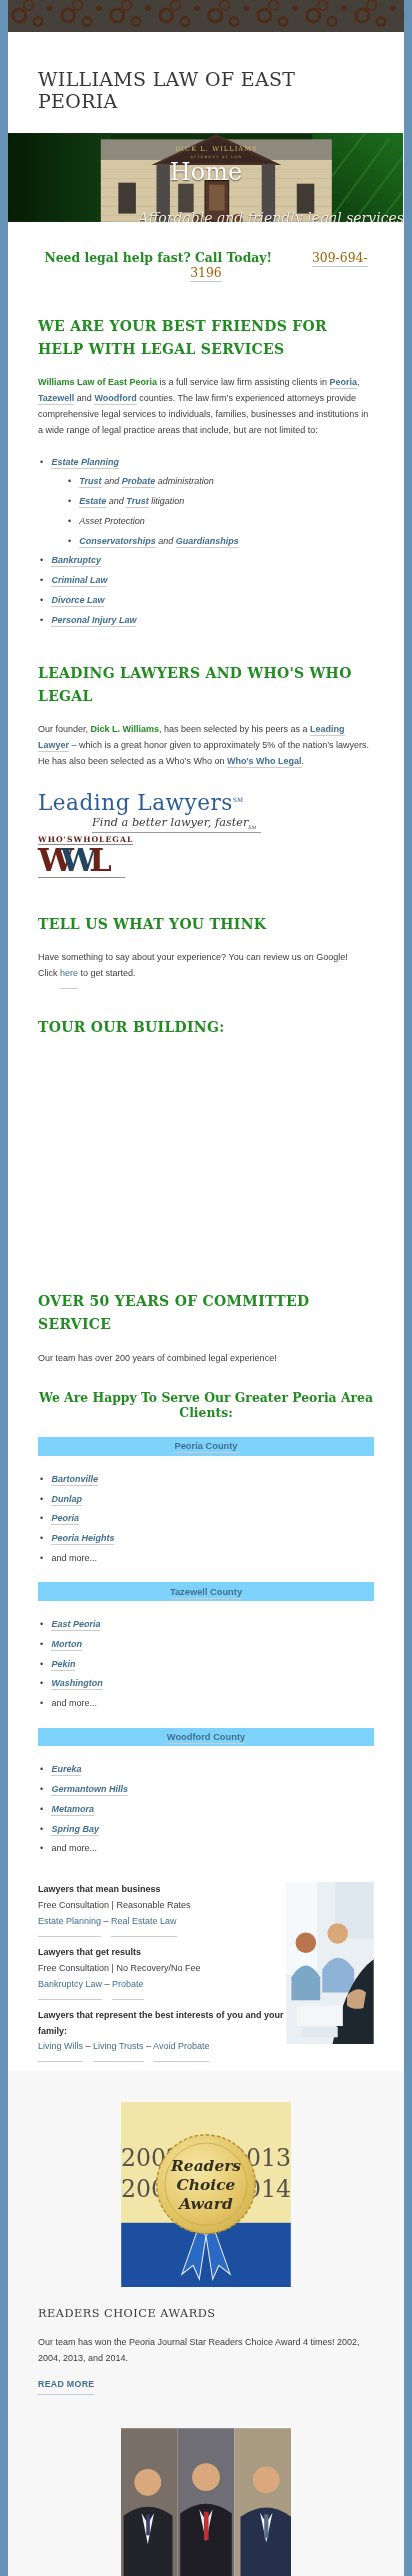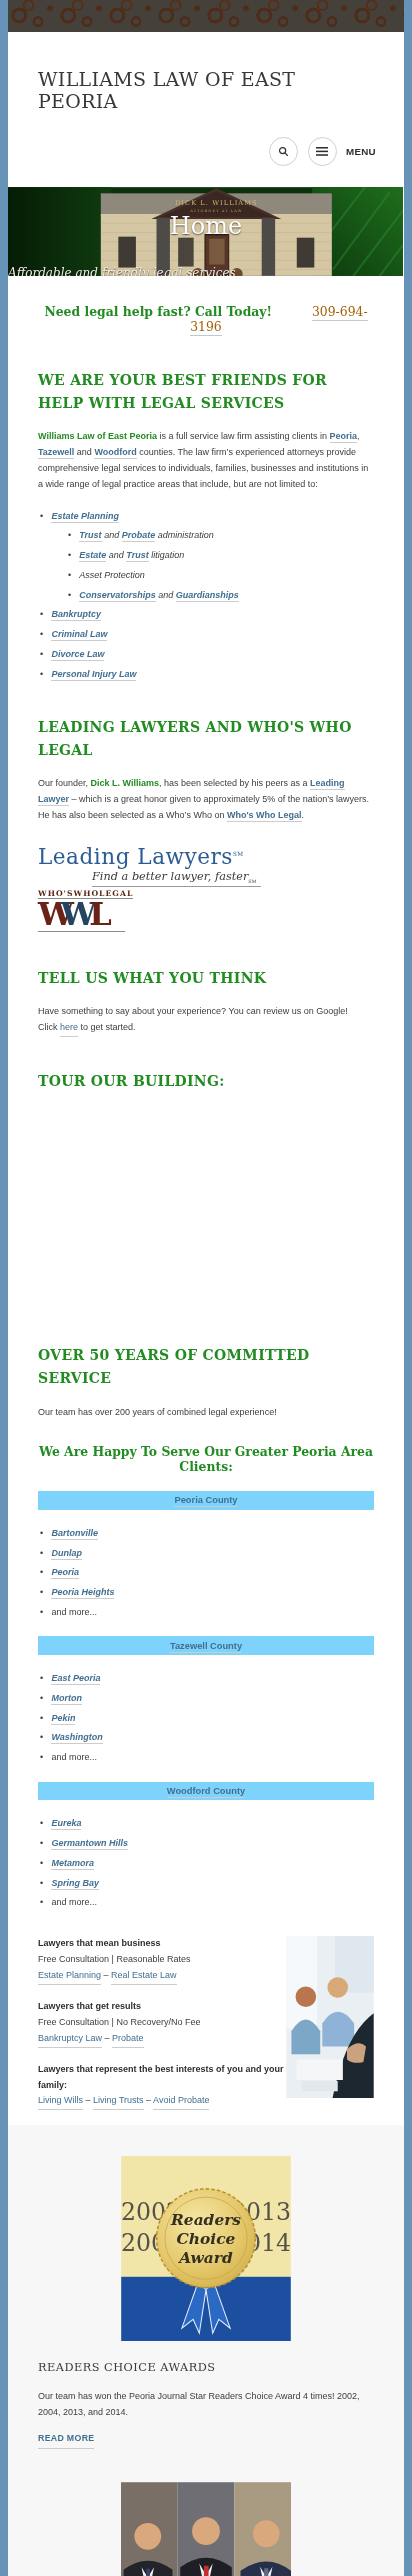--- a/index.html
+++ b/index.html
@@ -17,33 +17,33 @@
   .site-header{padding:36px 28px 20.6px 30px;background:#fff;}
   .site-title{margin:0;font-family:"DejaVu Serif",serif;font-weight:400;font-size:19px;letter-spacing:0.3px;color:#383838;}
   .header-icons{display:flex;justify-content:flex-end;align-items:center;margin-top:25px;gap:9.3px;}
   .icon-btn{width:29px;height:29px;border-radius:50%;border:1px solid #cfcfcf;background:#fff;display:flex;align-items:center;justify-content:center;padding:0;cursor:pointer;}
   .menu-label{font-weight:700;font-size:9.8px;color:#2f2f2f;letter-spacing:0.3px;}
   
   .hero{position:relative;height:89px;overflow:hidden;}
   .hero svg{display:block;}
   .hero-title{position:absolute;top:44%;left:0;width:100%;text-align:center;transform:translateY(-50%);
     font-family:"DejaVu Serif",serif;font-size:24px;color:#fff;text-shadow:0 0.5px 1.5px rgba(0,0,0,.6);}
-  .hero-tagline{position:absolute;bottom:-4.1px;left:0;width:100%;text-align:left;font-family:"DejaVu Serif",serif;
-    font-style:italic;font-size:12px;color:#f3efe6;text-shadow:0 0.5px 1px rgba(0,0,0,.7);}
+  .hero-tagline{position:absolute;bottom:-4.1px;left:0;width:100%;text-align:right;font-family:"DejaVu Serif",serif;
+    font-style:italic;font-size:14px;color:#f3efe6;text-shadow:0 0.5px 1px rgba(0,0,0,.7);}
   
   .main{padding:0 30px;background:#fff;}
   .call-line{text-align:center;margin:28px 0 0;font-family:"DejaVu Serif",serif;font-size:12.4px;}
   .call-green{color:#228B22;font-weight:700;}
   a{text-decoration:none;cursor:pointer;}
   .phone-link{color:#a16207;border-bottom:0.5px solid #bfc9d2;padding-bottom:1px;margin-left:36px;}
   .h2g{font-family:"DejaVu Serif",serif;font-weight:700;color:#228B22;font-size:14px;line-height:1.65;letter-spacing:0.3px;margin:35px 0 0;}
   .body-p{font-size:9px;line-height:1.78;color:#3d3d3d;margin:13.4px 0 0;}
   .firm-bold{color:#228B22;font-weight:700;}
   .lnk{color:#426f91;font-weight:700;border-bottom:0.5px solid #cccccc;padding-bottom:1px;}
-  .lnk2{color:#426f91;border-bottom:0.5px solid #cccccc;padding-bottom:4px;}
+  .lnk2{color:#426f91;border-bottom:0.5px solid #cccccc;padding-bottom:10px;}
   .it{font-style:italic;}
   .plist{list-style:none;margin:17.5px 0 0;padding:0 0 0 1px;font-size:9px;}
   .plist li{position:relative;padding-left:12.4px;margin:6.7px 0;line-height:1.45;}
   .plist li::before{content:"\2022";position:absolute;left:1px;top:0;color:#3d3d3d;}
   .plist ul{list-style:none;margin:6.7px 0 0;padding-left:15.5px;}
   .plain{color:#3d3d3d;}
   .name-green{color:#228B22;font-weight:700;}
   
   .ll-logo{margin-top:20.6px;font-family:"DejaVu Serif",serif;color:#2b5c94;}
   .ll-main{font-size:21.6px;letter-spacing:0.5px;}
@@ -76,36 +76,20 @@
 </style>
 </head>
 <body>
 
 <div class="page">
 
   <div class="deco-strip"></div>
 
   <header class="site-header">
     <h1 class="site-title">WILLIAMS LAW OF EAST PEORIA</h1>
-    <div class="header-icons">
-      <button class="icon-btn">
-        <svg width="11.3" height="11.3" viewBox="0 0 22 22">
-          <circle cx="9" cy="9" r="6" fill="none" stroke="#2f2f2f" stroke-width="2.4"></circle>
-          <line x1="13.5" y1="13.5" x2="19" y2="19" stroke="#2f2f2f" stroke-width="2.4"></line>
-        </svg>
-      </button>
-      <button class="icon-btn">
-        <svg width="12.4" height="9.3" viewBox="0 0 24 18">
-          <rect x="0" y="0" width="24" height="3" fill="#2f2f2f"></rect>
-          <rect x="0" y="7" width="24" height="3" fill="#2f2f2f"></rect>
-          <rect x="0" y="14" width="24" height="3" fill="#2f2f2f"></rect>
-        </svg>
-      </button>
-      <span class="menu-label">MENU</span>
-    </div>
   </header>
 
   <div class="hero">
     <svg width="395" height="89" viewBox="0 0 766 172">
       <defs>
         <linearGradient id="gL" x1="0" y1="0" x2="1" y2="0">
           <stop offset="0" stop-color="#051c05"></stop>
             <stop offset="1" stop-color="#103c10"></stop>
         </linearGradient>
         <linearGradient id="gR" x1="0" y1="1" x2="1" y2="0">

